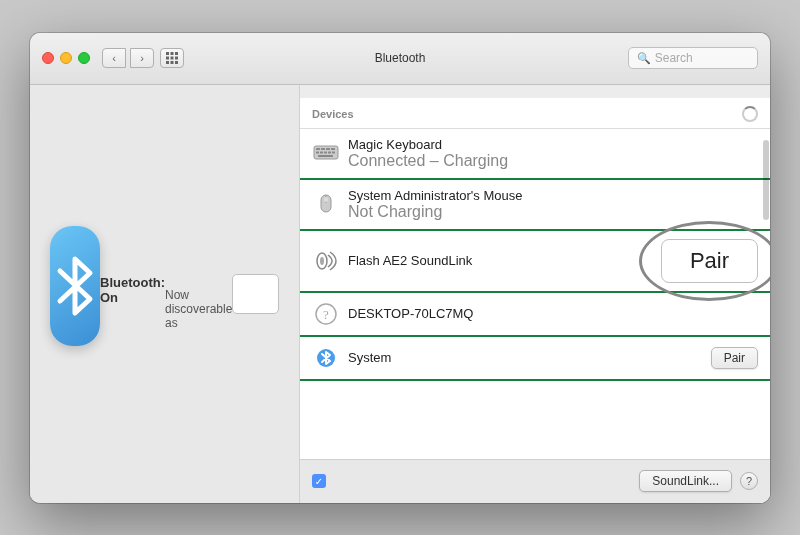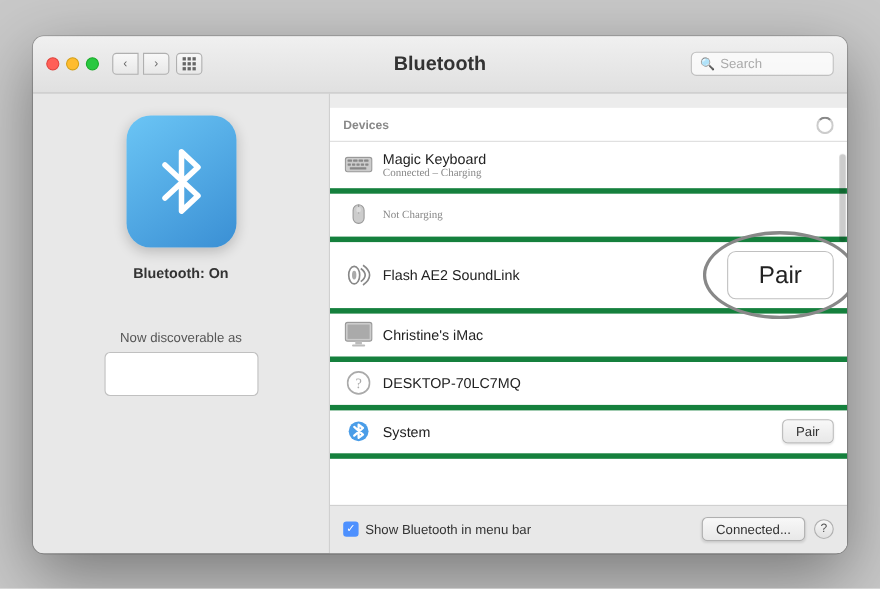--- a/index.html
+++ b/index.html
@@ -87,22 +87,22 @@
       cursor: pointer;
       margin-left: 6px;
       color: #555;
       font-size: 11px;
     }
 
     .titlebar-title {
       position: absolute;
       left: 50%;
       transform: translateX(-50%);
-      font-size: 18px;
-      font-weight: 700;
+      font-size: 12px;
+      font-weight: 400;
       color: #333;
     }
 
     .search-box {
       margin-left: auto;
       display: flex;
       align-items: center;
       background: rgba(255,255,255,0.7);
       border: 1px solid #c0c0c0;
       border-radius: 5px;
@@ -127,21 +127,21 @@
       display: flex;
       flex: 1;
       overflow: hidden;
     }
 
     
     .left-panel {
       width: 270px;
       background: #e8e8e8;
       display: flex;
-      flex-direction: column;
+      flex-direction: row;
       align-items: center;
       padding: 20px 20px 20px 20px;
       border-right: 1px solid #d0d0d0;
       flex-shrink: 0;
     }
 
     .bluetooth-icon-container {
       width: 100px;
       height: 120px;
       background: linear-gradient(145deg, #6bc5f5, #3a8fd4);
@@ -228,21 +228,21 @@
 
     .devices-list {
       flex: 1;
       overflow-y: auto;
     }
 
     .device-item {
       display: flex;
       align-items: center;
       padding: 8px 12px;
-      border-bottom: 5px solid #15803d;
+      border-bottom: 2px solid #15803d;
       min-height: 44px;
     }
 
     .device-icon {
       width: 28px;
       height: 20px;
       display: flex;
       align-items: center;
       justify-content: center;
       flex-shrink: 0;
@@ -254,23 +254,22 @@
       flex: 1;
     }
 
     .device-name {
       font-size: 13px;
       color: #222;
       font-weight: 500;
     }
 
     .device-status {
-      font-size: 10px;
+      font-size: 16px;
       color: #888;
-      font-family: Liberation Serif, serif;
     }
 
     .pair-btn {
       background: linear-gradient(to bottom, #f8f8f8, #e8e8e8);
       border: 1px solid #b8b8b8;
       border-radius: 5px;
       padding: 3px 12px;
       font-size: 12px;
       color: #333;
       cursor: pointer;
@@ -468,20 +467,21 @@
 
         <div class="device-item">
           <div class="device-icon">
             <svg width="14" height="20" viewBox="0 0 14 20">
               <rect x="2" y="1" width="10" height="17" rx="5" fill="#ccc" stroke="#999" stroke-width="1"></rect>
               <line x1="7" y1="1" x2="7" y2="9" stroke="#999" stroke-width="1"></line>
               <rect x="5" y="3" width="4" height="5" rx="2" fill="#ddd"></rect>
             </svg>
           </div>
           <div class="device-info">
+            <div class="device-name">System Administrator's Mouse</div>
             <div class="device-status">Not Charging</div>
           </div>
         </div>
 
         <div class="device-item">
           <div class="device-icon">
             <svg width="24" height="24" viewBox="0 0 24 24">
               <ellipse cx="8" cy="12" rx="5" ry="8" fill="none" stroke="#888" stroke-width="1.5"></ellipse>
               <ellipse cx="8" cy="12" rx="2" ry="4" fill="#aaa"></ellipse>
               <path d="M14 6 Q18 9 18 12 Q18 15 14 18" stroke="#888" stroke-width="1.5" fill="none"></path>
@@ -490,33 +490,20 @@
           </div>
           <div class="device-info">
             <div class="device-name">Flash AE2 SoundLink</div>
           </div>
           <div class="pair-highlight-container">
             <div class="circle-highlight"></div>
             <button class="pair-btn-large">Pair</button>
           </div>
         </div>
 
-        <div class="device-item">
-          <div class="device-icon">
-            <svg width="28" height="24" viewBox="0 0 28 24">
-              <rect x="2" y="1" width="24" height="17" rx="2" fill="#ccc" stroke="#999" stroke-width="1"></rect>
-              <rect x="4" y="3" width="20" height="13" fill="#aaa"></rect>
-              <rect x="11" y="18" width="6" height="3" fill="#bbb"></rect>
-              <rect x="8" y="21" width="12" height="2" rx="1" fill="#bbb"></rect>
-            </svg>
-          </div>
-          <div class="device-info">
-            <div class="device-name">Christine's iMac</div>
-          </div>
-        </div>
 
         <div class="device-item">
           <div class="device-icon">
             <svg width="22" height="22" viewBox="0 0 22 22">
               <circle cx="11" cy="11" r="10" fill="none" stroke="#aaa" stroke-width="1.5"></circle>
               <text x="11" y="16" text-anchor="middle" font-size="13" fill="#aaa" font-family="Georgia, serif">?</text>
             </svg>
           </div>
           <div class="device-info">
             <div class="device-name">DESKTOP-70LC7MQ</div>
@@ -540,20 +527,19 @@
 
       <div class="scrollbar-track">
         <div class="scrollbar-thumb"></div>
       </div>
 
       <div class="bottom-bar">
         <label class="checkbox-label">
           <div class="checkbox">
             <span class="checkmark">✓</span>
           </div>
-          <span>Show Bluetooth in menu bar</span>
         </label>
-        <button class="advanced-btn">Connected...</button>
+        <button class="advanced-btn">SoundLink...</button>
         <div class="help-btn">?</div>
       </div>
     </div>
   </div>
 </div>
 
 </body></html>

